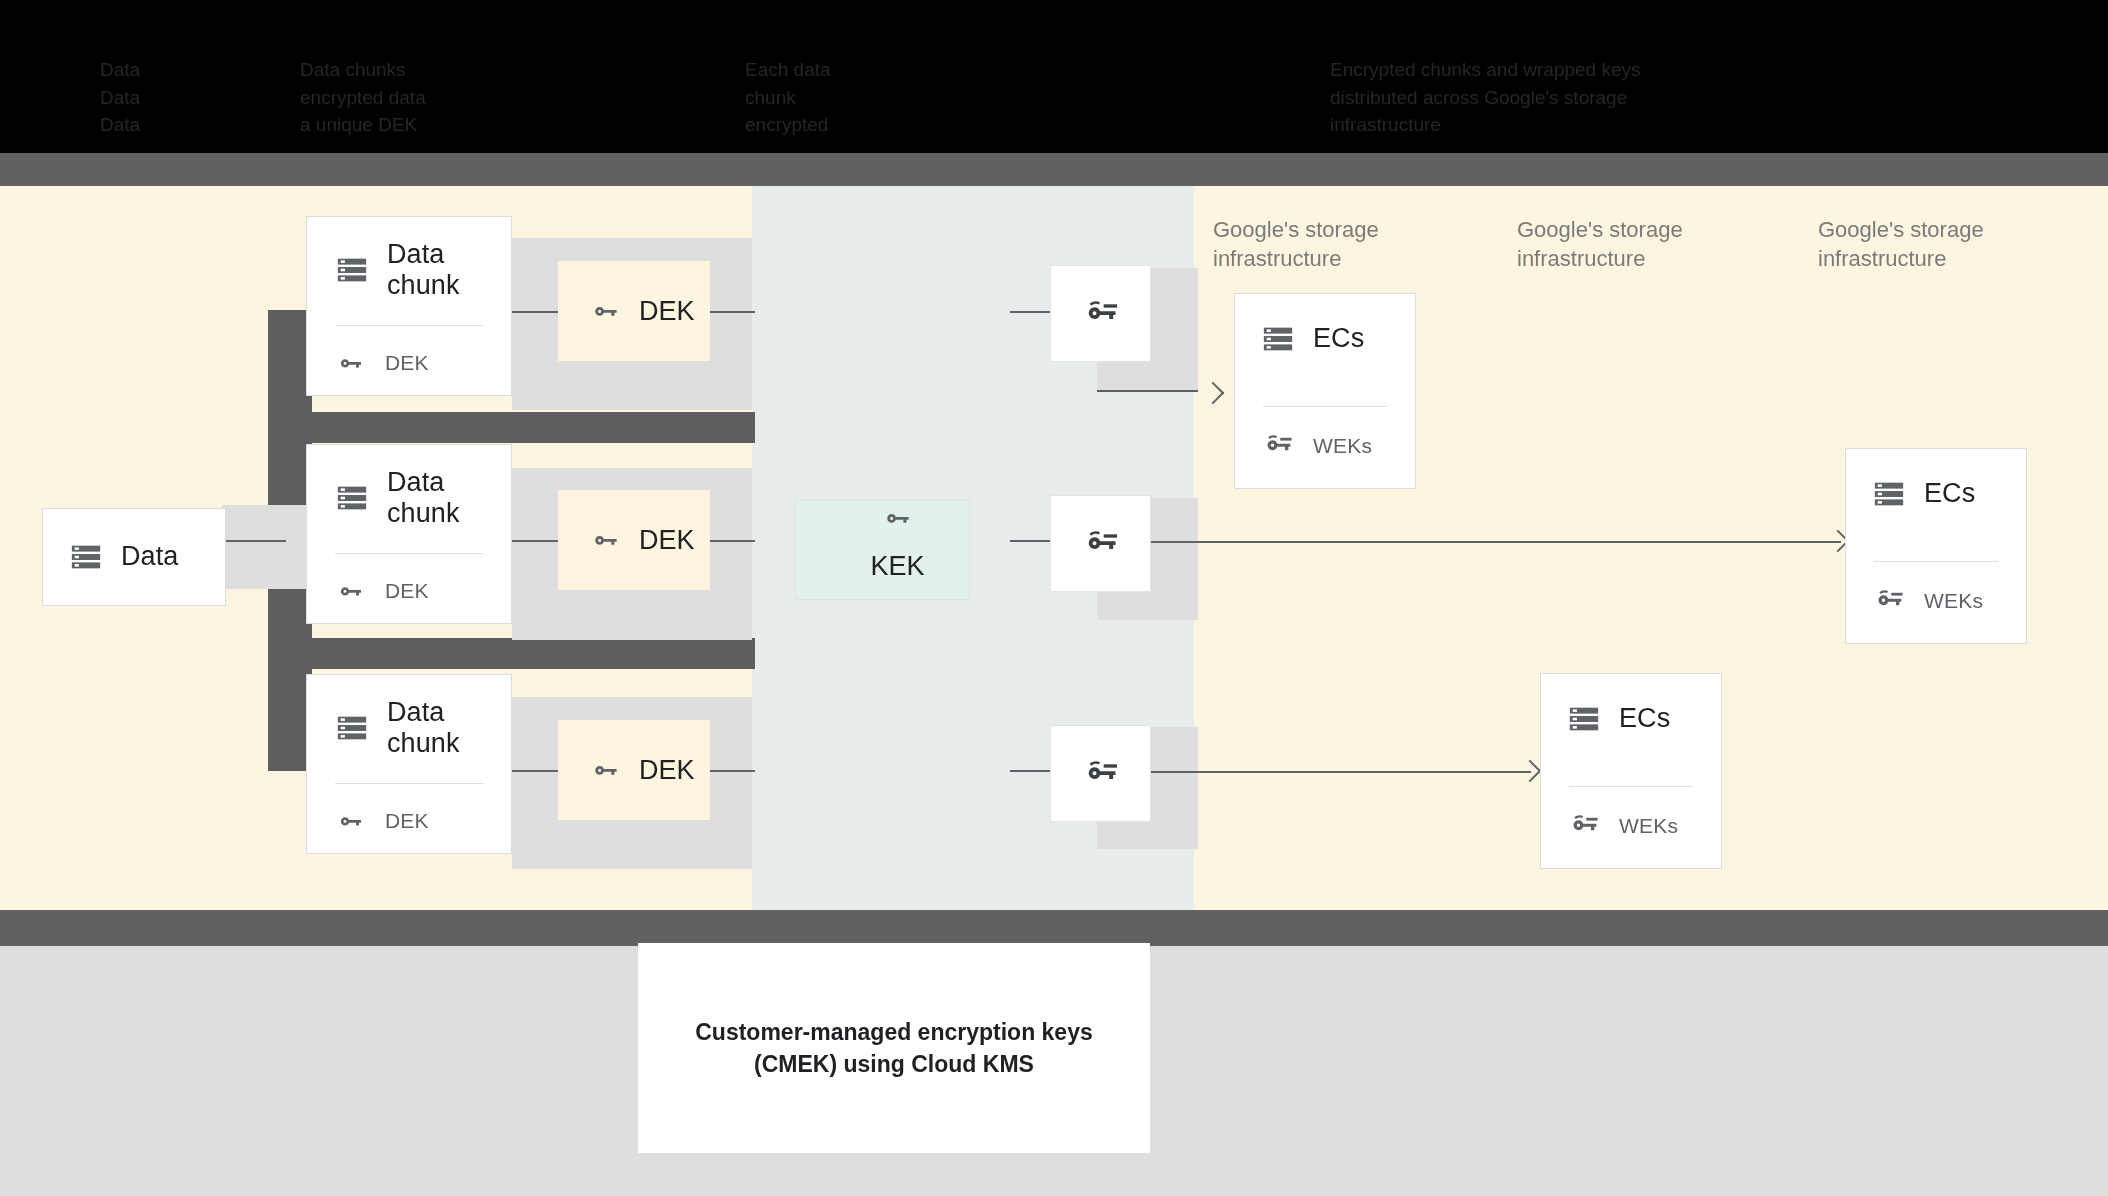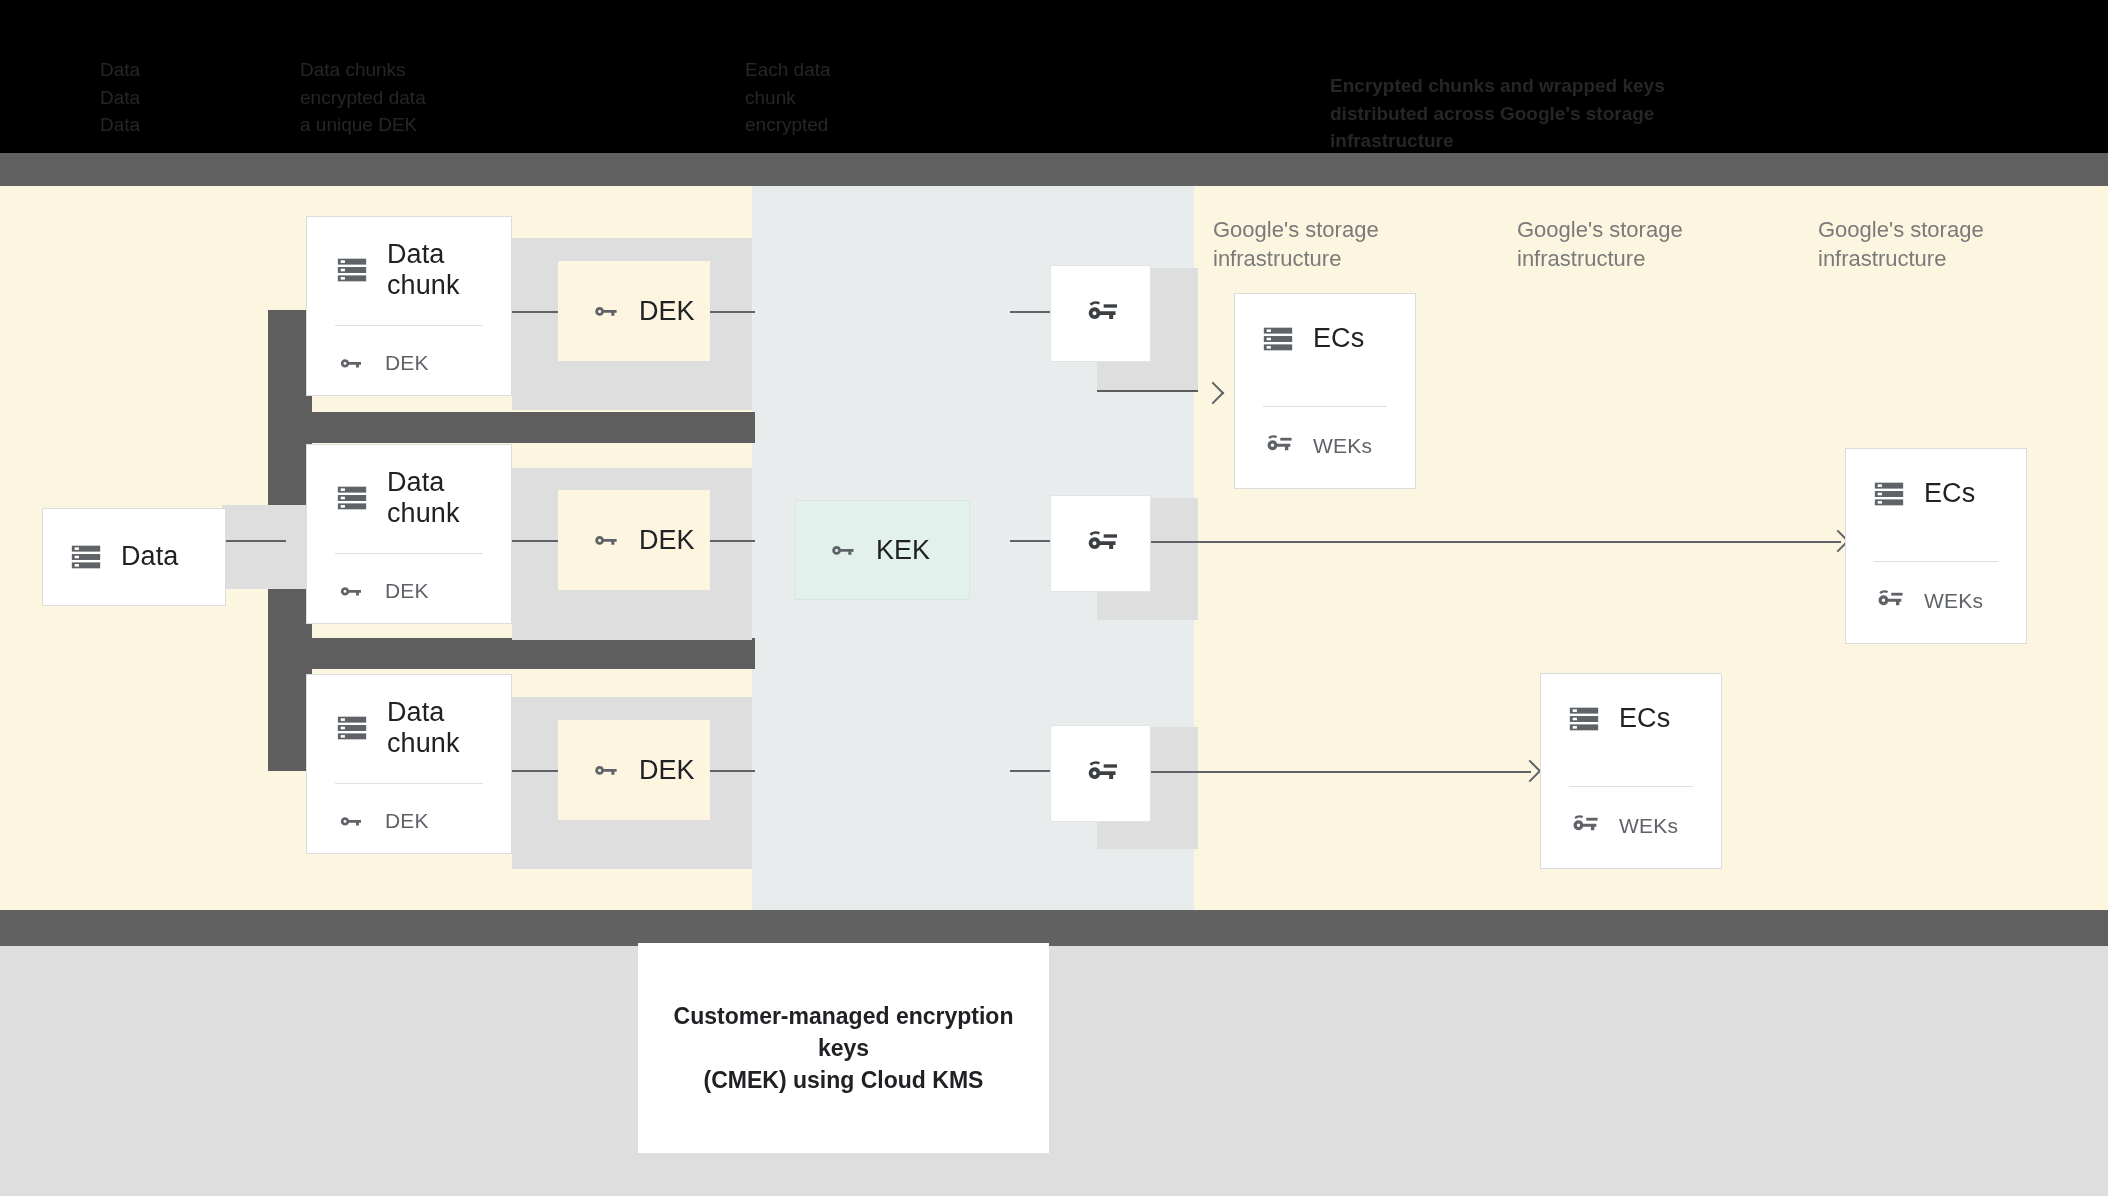--- a/index.html
+++ b/index.html
@@ -71,21 +71,21 @@
   .keybox{
     position:absolute;
     box-sizing:border-box;
     display:flex;
     align-items:center;
     gap:16px;
     padding-left:30px;
   }
   .keybox .lbl{font-size:27px;color:#202124;}
   .keybox.dek{background:#FDF5E0;border:1px solid #FDF5E0;}
-  .keybox.kek{background:#E3F1EC;border:1px solid #D8E6E0;}
+  .keybox.kek{background:#E3F1EC;border:1px solid #D8E6E0;flex-direction:column;}
 
   
   .wekbox{
     position:absolute;
     background:#FFFFFF;
     border:1px solid #E2E3E5;
     box-sizing:border-box;
     display:flex;align-items:center;justify-content:center;
   }
 
@@ -117,21 +117,21 @@
     position:absolute;
     left:0;top:0;width:2108px;height:153px;
     color:#2a2a2a;
   }
   .legend-col{position:absolute;font-size:19px;line-height:1.45;color:#262626;white-space:pre-line;}
 
   
   #caption{
     position:absolute;
     left:638px; top:943px;
-    width:411px; height:210px;
+    width:512px; height:210px;
     background:#FFFFFF;
     box-sizing:border-box;
     display:flex;
     flex-direction:column;
     align-items:center;
     justify-content:center;
     gap:26px;
     padding:0 24px;
   }
   .cap-strong{
@@ -164,21 +164,21 @@
   <div id="legend">
     <div class="legend-col" style="left:100px;  top:56px;  width:170px;">Data
 Data
 Data</div>
     <div class="legend-col" style="left:300px;  top:56px;  width:290px;">Data chunks
 encrypted data
 a unique DEK</div>
     <div class="legend-col" style="left:745px;  top:56px;  width:290px;">Each data
 chunk
 encrypted</div>
-    <div class="legend-col" style="left:1330px; top:72px;  width:640px;font-weight:bold;">Encrypted chunks and wrapped keys
+    <div class="legend-col" style="left:1330px; top:56px;  width:640px;">Encrypted chunks and wrapped keys
 distributed across Google's storage
 infrastructure</div>
   </div>
 
   <div class="darkbar" style="left:268px; top:310px;  width:44px;  height:461px;"></div>
   <div class="darkbar" style="left:268px; top:412px;  width:487px; height:31px;"></div>
   <div class="darkbar" style="left:268px; top:638px;  width:487px; height:31px;"></div>
 
   <div class="darkbar" style="left:1097px; top:362px; width:101px; height:30px;"></div>
 

